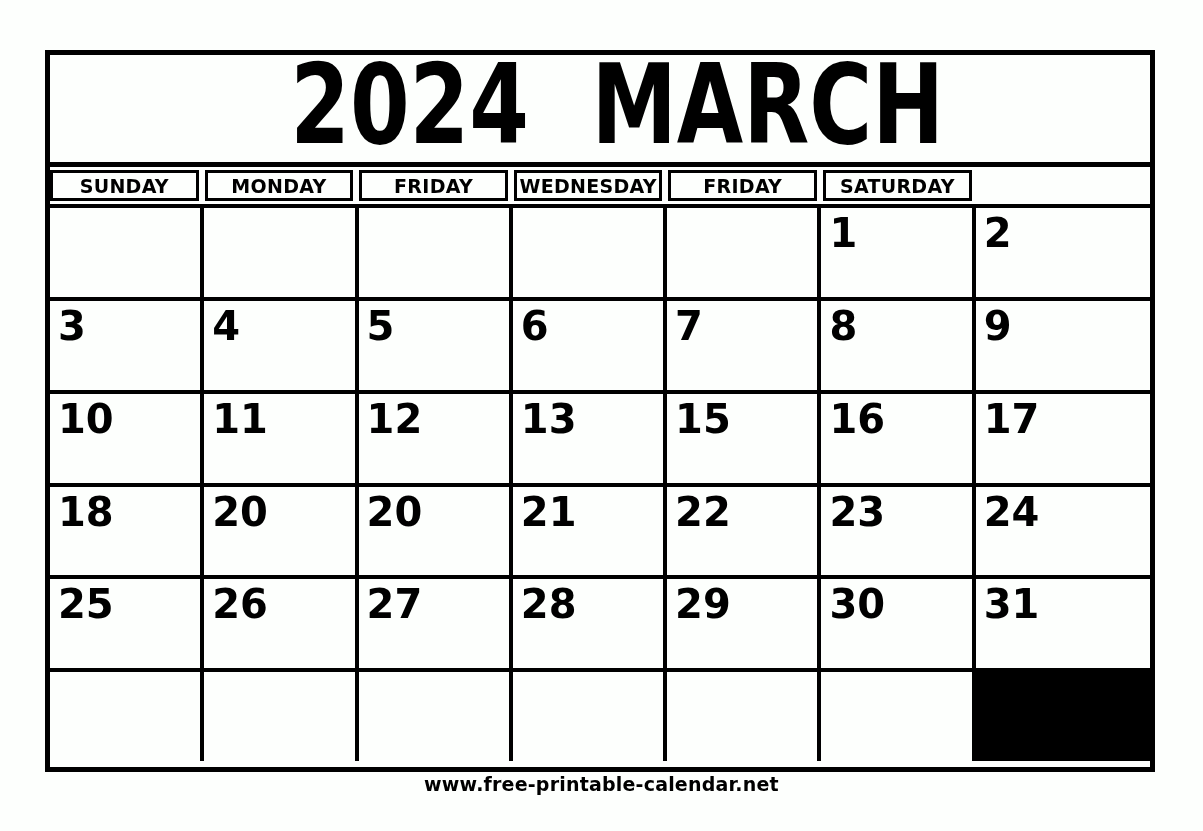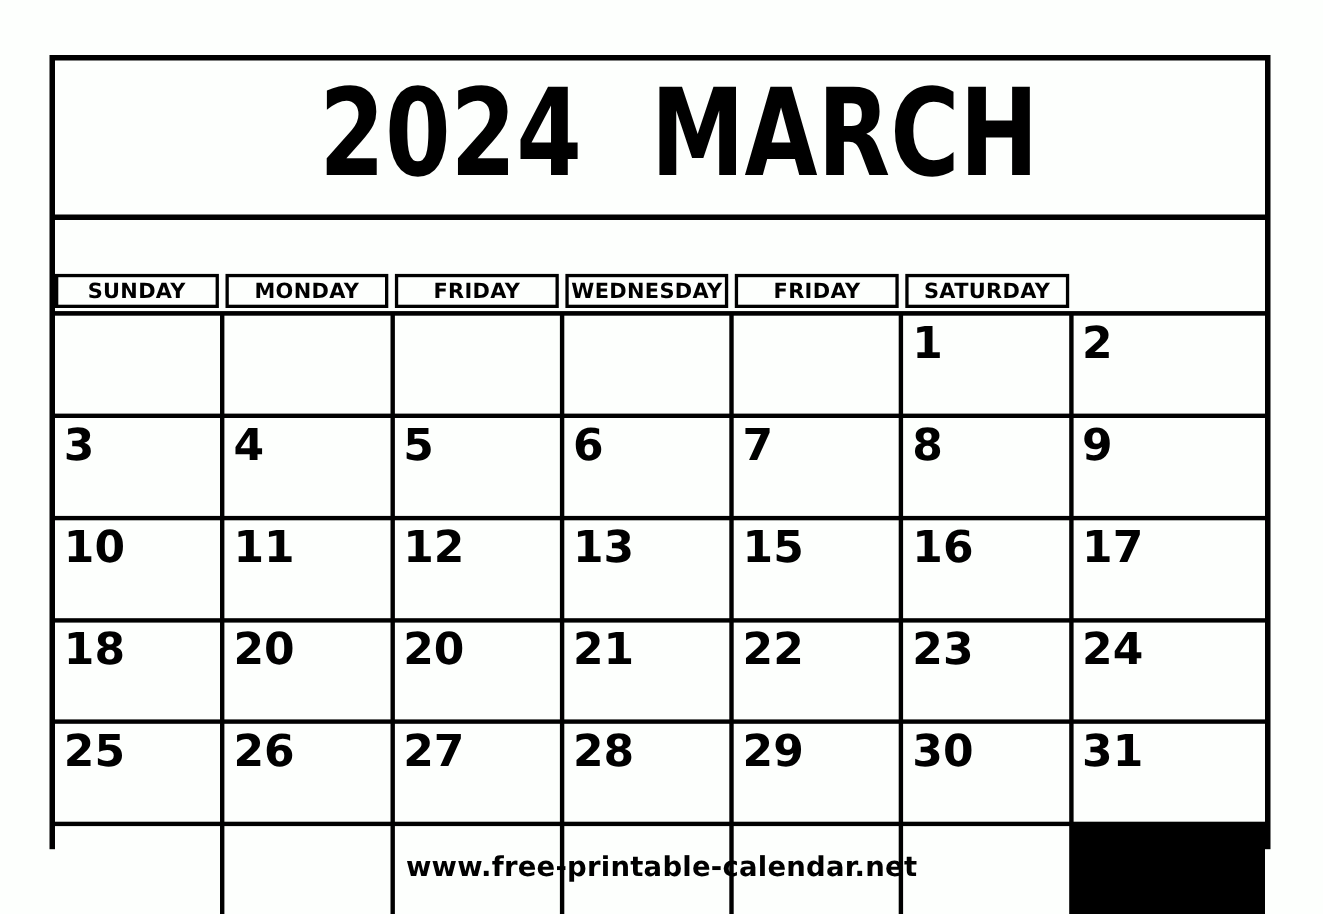--- a/index.html
+++ b/index.html
@@ -15,21 +15,21 @@
   .calendar {
     position: absolute;
     left: 45px;
     top: 50px;
     width: 1110px;
     height: 722px;
     border: 5px solid #000;
     background: #fdfffd;
   }
   .title-row {
-    height: 145px;
+    height: 112px;
     border-bottom: 5px solid #000;
     display: flex;
     align-items: center;
     justify-content: center;
     overflow: hidden;
     padding-left: 34px;
   }
   .title-text {
     font-size: 110px;
     font-weight: bold;
@@ -39,21 +39,20 @@
     transform: scaleX(0.78);
     transform-origin: center;
     padding-bottom: 8px;
   }
   .header-row {
     display: grid;
     grid-template-columns: repeat(6, 1fr) 1.16fr;
     gap: 6px;
     padding: 3px 0;
     height: 37px;
-    margin-top: 46px;
   }
   .header-cell {
     border: 3px solid #000;
     background: #fdfffd;
     display: flex;
     align-items: center;
     justify-content: center;
     font-size: 19px;
     font-weight: bold;
     letter-spacing: 0.3px;
@@ -76,21 +75,21 @@
     line-height: 1.05;
     padding: 4px 0 0 8px;
     overflow: hidden;
   }
   .footer-url {
     position: absolute;
     top: 773px;
     left: 0;
     width: 1203px;
     text-align: center;
-    font-size: 25px;
+    font-size: 19px;
     font-weight: bold;
     letter-spacing: 0.2px;
   }
 </style>
 </head>
 <body>
 
 <div class="calendar">
   <div class="title-row">
     <div class="title-text">2024 MARCH</div>

